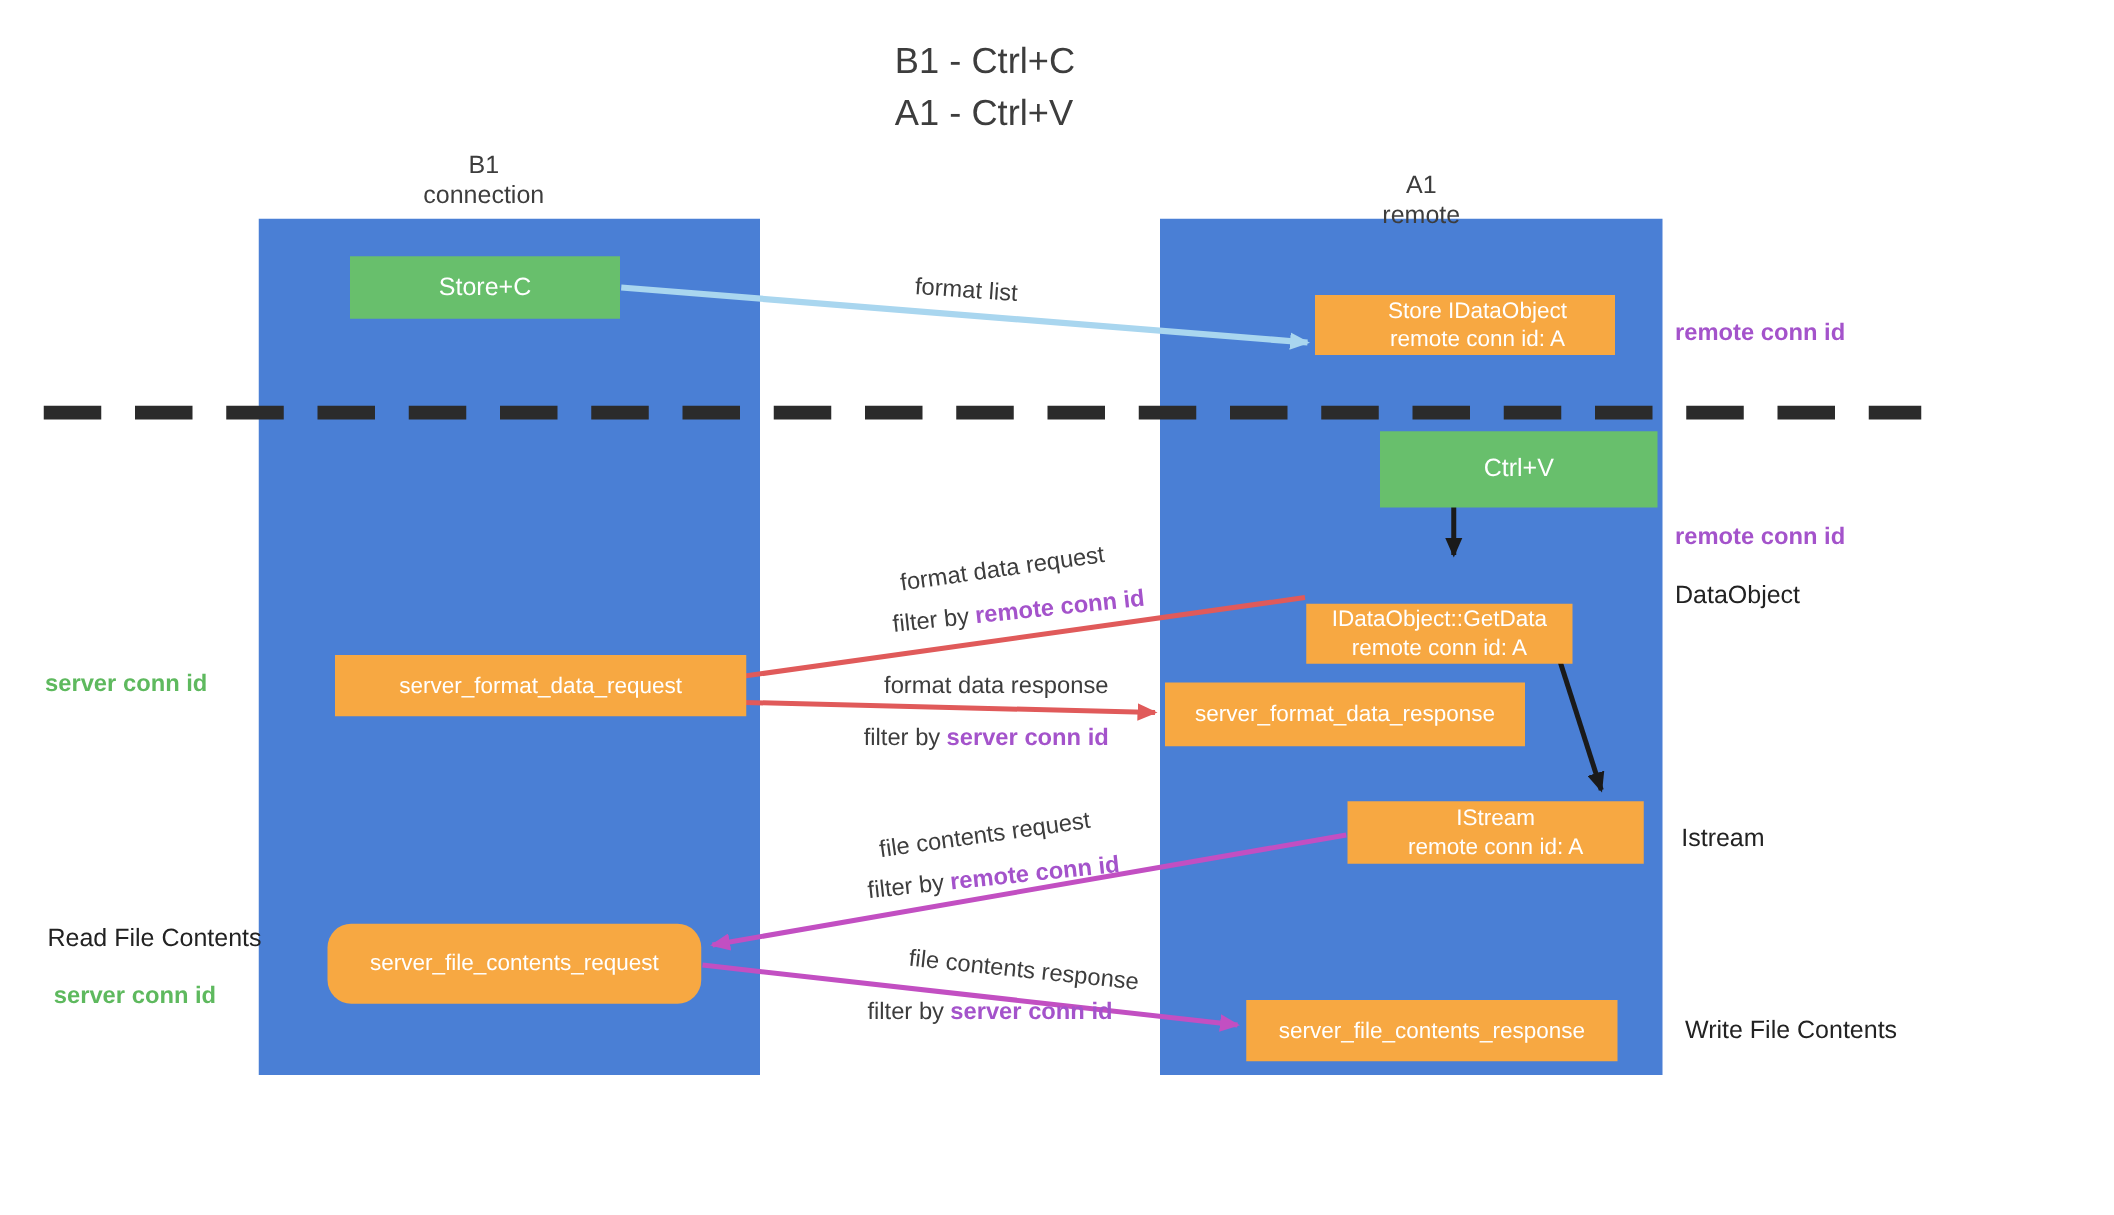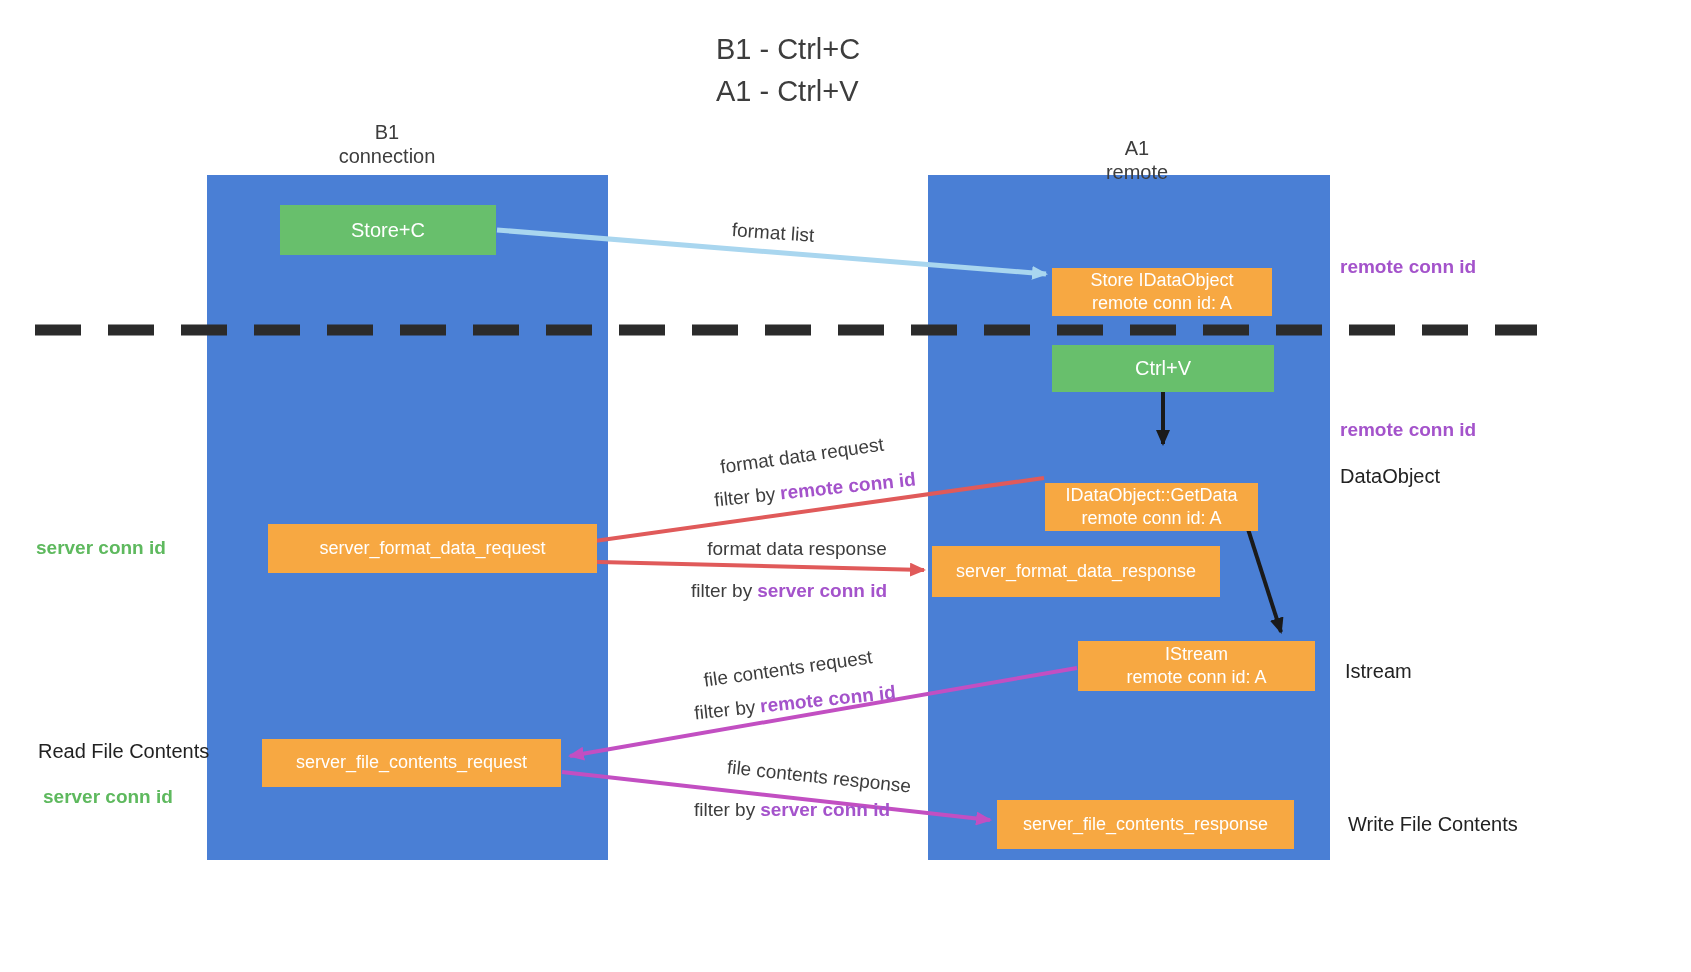--- a/index.html
+++ b/index.html
@@ -61,26 +61,26 @@
     <line x1="558" y1="561" x2="924" y2="570" stroke="#e05a5a" stroke-width="4" marker-end="url(#mk-red)"></line>
     <line x1="1239" y1="501" x2="1281" y2="632" stroke="#1a1a1a" stroke-width="4" marker-end="url(#mk-black)"></line>
     <line x1="1077" y1="668" x2="570" y2="756" stroke="#c24fc2" stroke-width="4" marker-end="url(#mk-magenta)"></line>
     <line x1="562" y1="772" x2="990" y2="820" stroke="#c24fc2" stroke-width="4" marker-end="url(#mk-magenta)"></line>
   </svg>
 
   <div class="box green" style="left:280px;top:205px;width:216px;height:50px;">
     <span>Store+C</span>
   </div>
 
-  <div class="box orange" style="left:1052px;top:268px;width:220px;height:48px;">
+  <div class="box orange" style="left:1052px;top:236px;width:220px;height:48px;padding-left:20px;">
     <span>Store IDataObject</span>
     <span>remote conn id: A</span>
   </div>
 
-  <div class="box green" style="left:1052px;top:345px;width:222px;height:47px;">
+  <div class="box green" style="left:1104px;top:345px;width:222px;height:61px;">
     <span>Ctrl+V</span>
   </div>
 
   <div class="box orange" style="left:1045px;top:452px;width:213px;height:48px;margin-top:31px;">
     <span>IDataObject::GetData</span>
     <span>remote conn id: A</span>
   </div>
 
   <div class="box orange" style="left:268px;top:524px;width:329px;height:49px;">
     <span>server_format_data_request</span>
@@ -88,21 +88,21 @@
 
   <div class="box orange" style="left:932px;top:546px;width:288px;height:51px;">
     <span>server_format_data_response</span>
   </div>
 
   <div class="box orange" style="left:1078px;top:641px;width:237px;height:50px;">
     <span>IStream</span>
     <span>remote conn id: A</span>
   </div>
 
-  <div class="box orange" style="left:262px;top:739px;width:299px;height:48px;">
+  <div class="box orange" style="left:262px;top:739px;width:299px;height:64px;border-radius:19px;">
     <span>server_file_contents_request</span>
   </div>
 
   <div class="box orange" style="left:997px;top:800px;width:297px;height:49px;">
     <span>server_file_contents_response</span>
   </div>
 
   <div class="side-label purple" style="left:1340px;top:256px;">remote conn id</div>
   <div class="side-label purple" style="left:1340px;top:419px;">remote conn id</div>
   <div class="side-label" style="left:1340px;top:465px;">DataObject</div>

